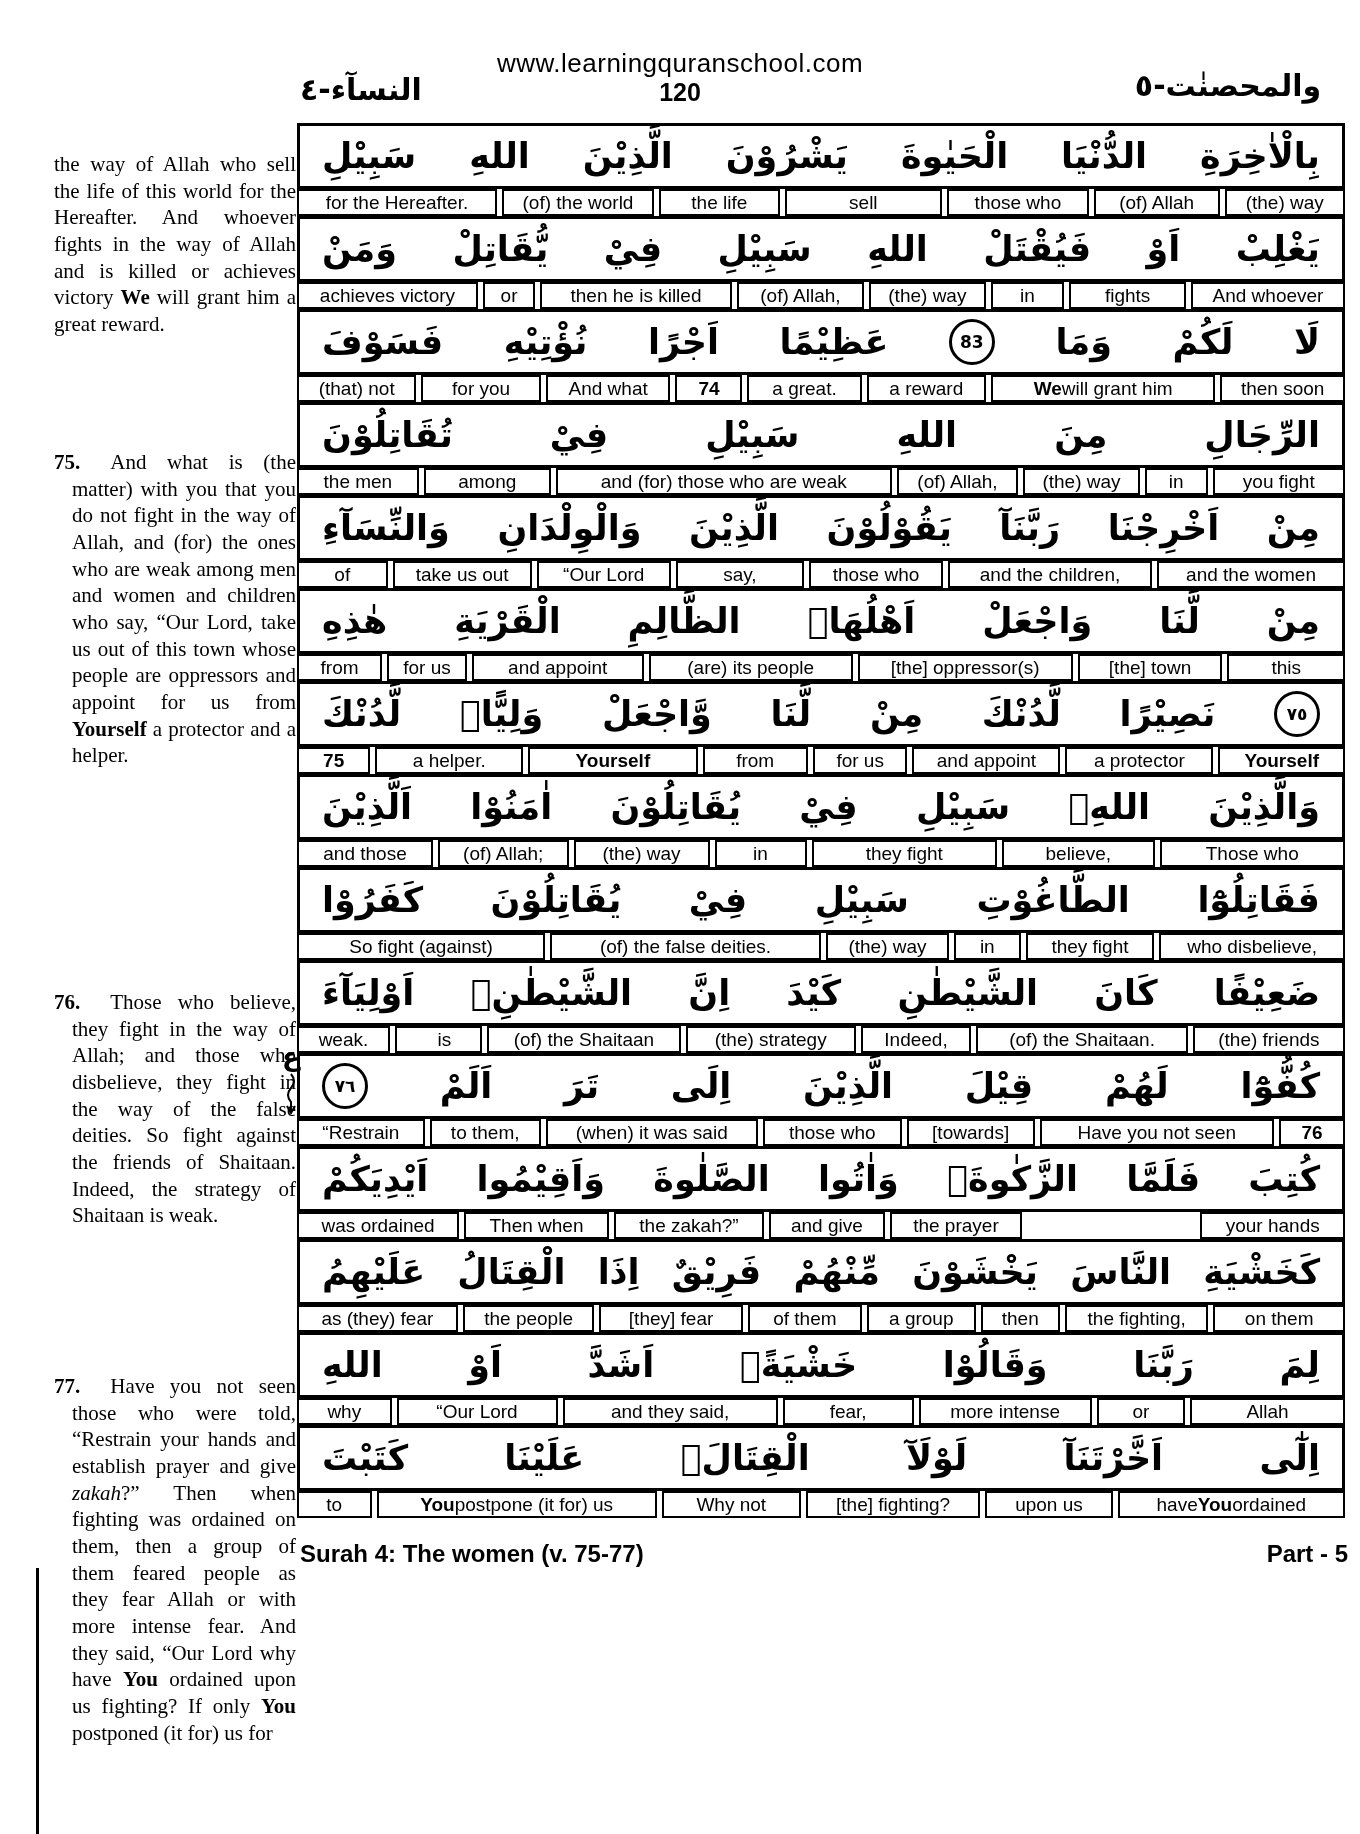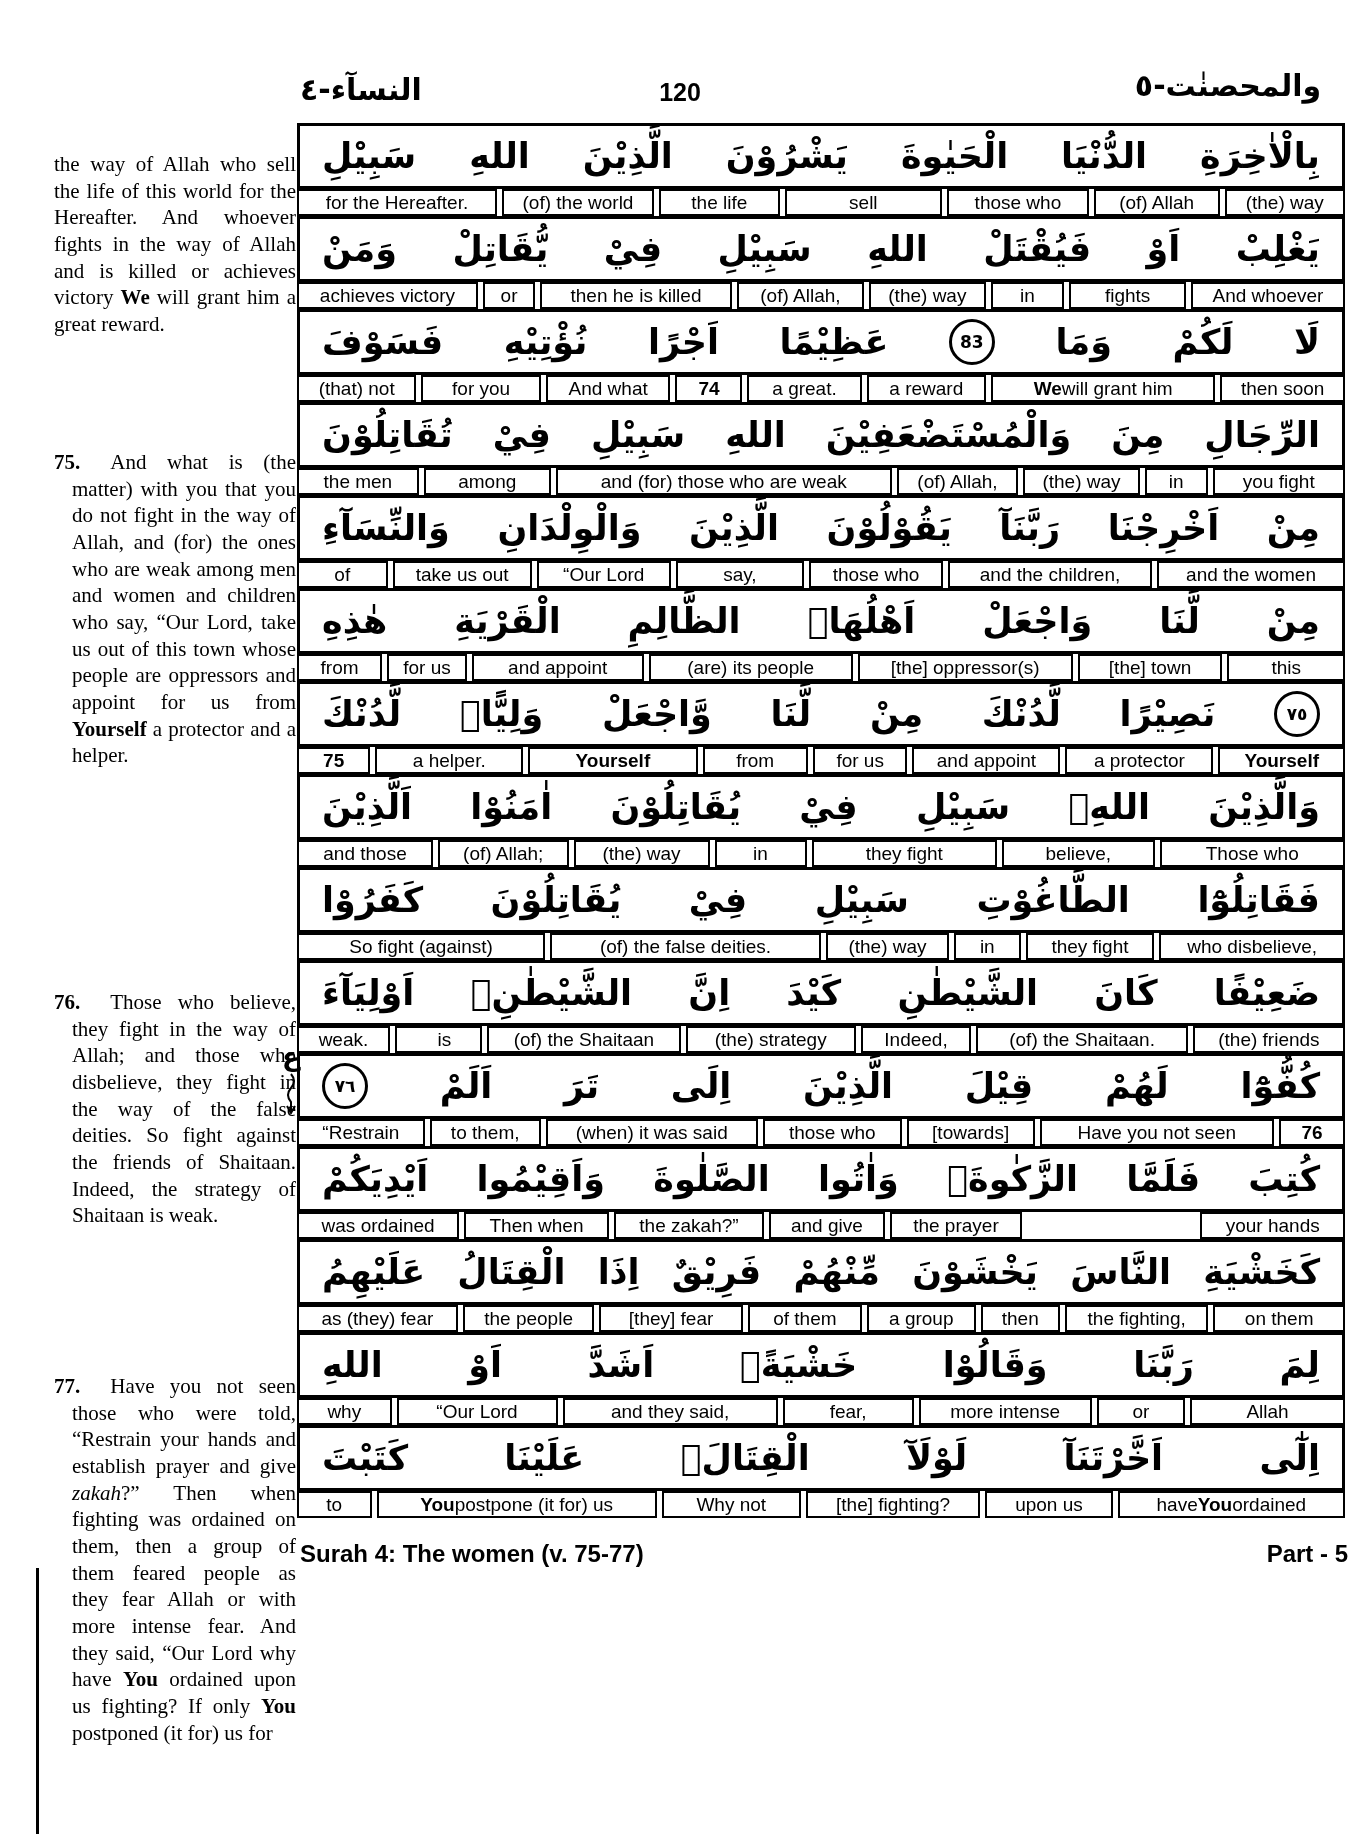--- a/index.html
+++ b/index.html
@@ -37,20 +37,21 @@
   .ruku-mark .ain{font:bold 26px "DejaVu Sans",sans-serif;display:block;}
   .footer-left{position:absolute;left:300px;top:1540px;font:bold 24px "Liberation Sans",sans-serif;}
   .footer-right{position:absolute;left:1230px;top:1540px;width:118px;text-align:right;
                 font:bold 24px "Liberation Sans",sans-serif;}
   .scan-line{position:absolute;left:36px;top:1568px;width:3px;height:266px;background:#000;}
 </style>
 </head>
 <body>
 
 <div class="page">
+  <div class="url">www.learningquranschool.com</div>
   <div class="page-num">120</div>
   <div class="title-left">النسآء-٤</div>
   <div class="title-right">والمحصنٰت-٥</div>
 
   <div id="left-col">
       <p class="para nonum" style="top: 130px;">the way of Allah who sell the life of this world for the Hereafter. And whoever fights in the way of Allah and is killed or achieves victory <b>We</b> will grant him a great reward.</p>
       <p class="para" style="top: 428px;"><b class="vnum">75.</b>And what is (the matter) with you that you do not fight in the way of Allah, and (for) the ones who are weak among men and women and children who say, “Our Lord, take us out of this town whose people are oppressors and appoint for us from <b>Yourself</b> a protector and a helper.</p>
       <p class="para" style="top: 968px;"><b class="vnum">76.</b>Those who believe, they fight in the way of Allah; and those who disbelieve, they fight in the way of the false deities. So fight against the friends of Shaitaan. Indeed, the strategy of Shaitaan is weak.</p>
       <p class="para" style="top: 1352px;"><b class="vnum">77.</b>Have you not seen those who were told, “Restrain your hands and establish prayer and give <i>zakah</i>?” Then when fighting was ordained on them, then a group of them feared people as they fear Allah or with more intense fear. And they said, “Our Lord why have <b>You</b> ordained upon us fighting? If only <b>You</b> postponed (it for) us for</p>
     </div>
@@ -114,21 +115,20 @@
         <div class="tr-cell" style="flex-grow: 105;">a great.</div>
         <div class="tr-cell" style="flex-grow: 110;">a reward</div>
         <div class="tr-cell" style="flex-grow: 210;"><b>We</b> will grant him</div>
         <div class="tr-cell" style="flex-grow: 115;">then soon</div>
       </div>
       <div class="ar-line">
         <span class="ar-word">تُقَاتِلُوْنَ</span>
         <span class="ar-word">فِيْ</span>
         <span class="ar-word">سَبِيْلِ</span>
         <span class="ar-word">اللهِ</span>
-        <span class="ar-word">وَالْمُسْتَضْعَفِيْنَ</span>
         <span class="ar-word">مِنَ</span>
         <span class="ar-word">الرِّجَالِ</span>
       </div>
       <div class="tr-row">
         <div class="tr-cell" style="flex-grow: 110;">the men</div>
         <div class="tr-cell" style="flex-grow: 115;">among</div>
         <div class="tr-cell" style="flex-grow: 310;">and (for) those who are weak</div>
         <div class="tr-cell" style="flex-grow: 110;">(of) Allah,</div>
         <div class="tr-cell" style="flex-grow: 105;">(the) way</div>
         <div class="tr-cell" style="flex-grow: 55;">in</div>

